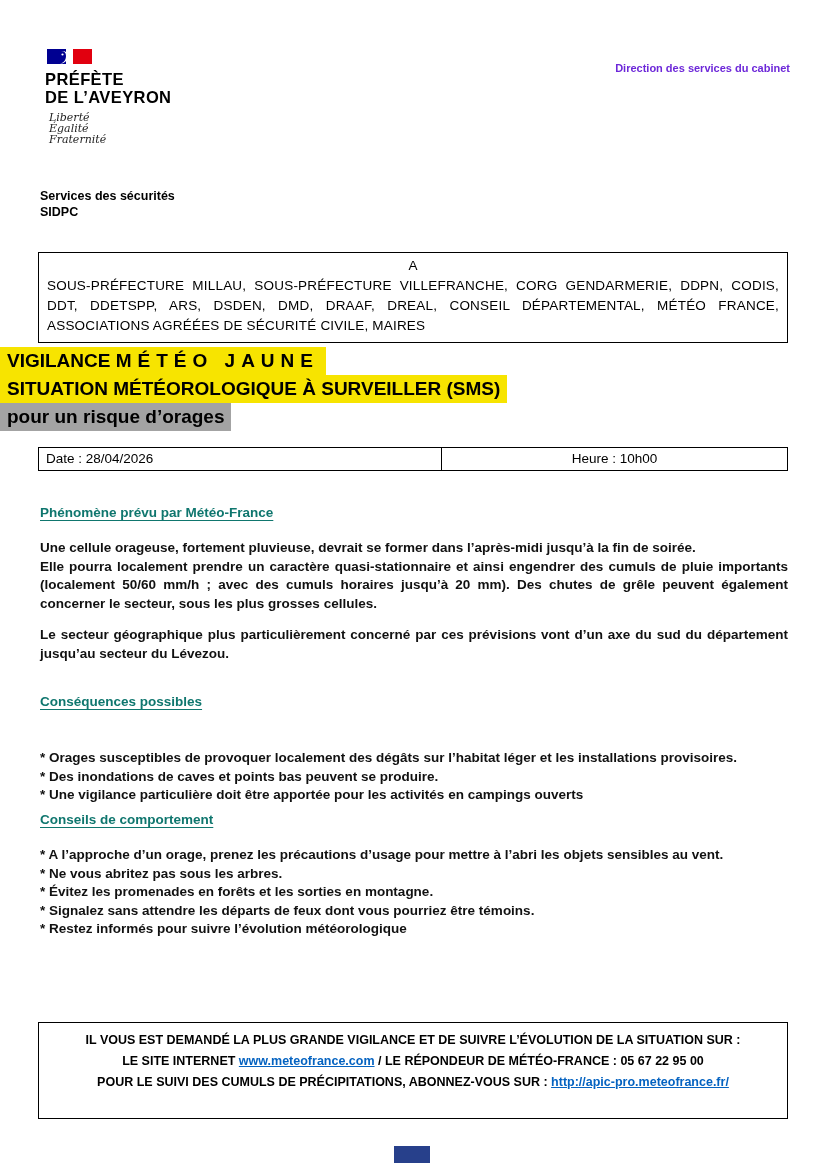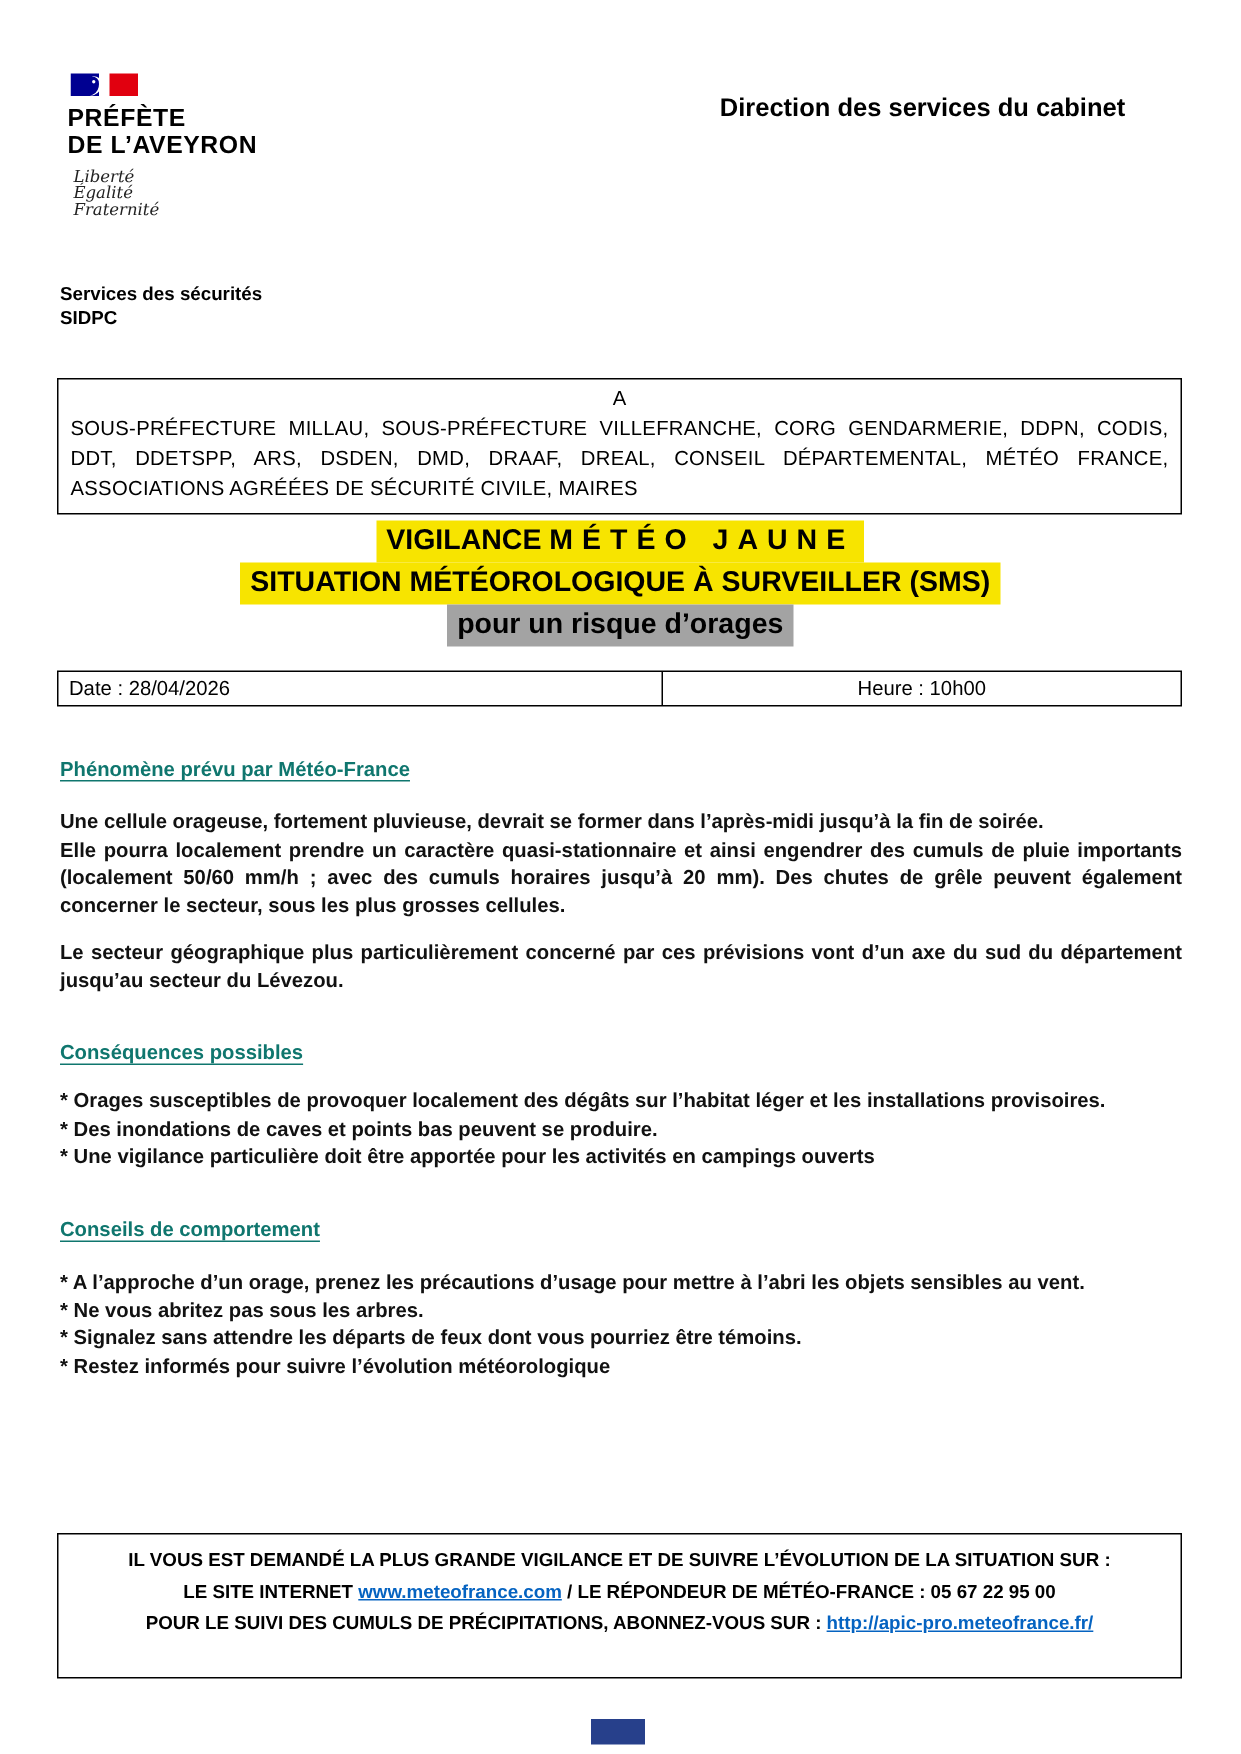--- a/index.html
+++ b/index.html
@@ -12,33 +12,33 @@
     overflow:hidden;
   }
   
   .logo-block{position:absolute;left:45px;top:48px;width:220px;}
   .flag{display:flex;align-items:flex-start;height:18px;margin-left:2px;}
   .flag svg{display:block;}
   .logo-title{margin-top:4px;font-weight:bold;font-size:16.5px;line-height:18px;letter-spacing:.4px;color:#000;}
   .motto{margin-top:6px;margin-left:4px;font-family:"DejaVu Serif","Liberation Serif",serif;font-style:italic;font-size:11px;line-height:11px;color:#222;}
   .direction{
     position:absolute;left:440px;top:62px;width:350px;
-    font-weight:bold;font-size:17px;color:#000000;text-align:center;
+    font-weight:bold;font-size:11px;color:#6d28d9;text-align:right;
   }
   .service-block{position:absolute;left:40px;top:188px;font-weight:bold;font-size:12.5px;line-height:16px;color:#000;}
   
   .recipients-box{
     position:absolute;left:38px;top:252px;width:750px;box-sizing:border-box;
     border:1.5px solid #000;padding:3px 8px 6px 8px;
     font-size:13.5px;line-height:20px;color:#000;
   }
   .recipients-to{text-align:center;}
   .recipients-list{text-align:justify;letter-spacing:.2px;}
   
-  .title-block{position:absolute;left:0;top:347px;width:827px;text-align:center;font-weight:bold;font-size:19px;line-height:28px;color:#000;}
+  .title-block{position:absolute;left:0;top:347px;width:827px;text-align:left;font-weight:bold;font-size:19px;line-height:28px;color:#000;}
   .hl{display:inline-block;padding:0 7px;}
   .sp{letter-spacing:6px;}
   
   .meta-table{position:absolute;left:38px;top:447px;width:750px;box-sizing:border-box;display:flex;border:1.5px solid #000;font-size:13.5px;color:#000;}
   .meta-cell{box-sizing:border-box;padding:3px 7px 4px 7px;}
   .meta-cell.date{width:403px;border-right:1.5px solid #000;}
   .meta-cell.time{flex:1;text-align:center;}
   
   .section-heading{
     position:absolute;left:40px;
@@ -116,30 +116,31 @@
   <div class="section-heading" style="top:505px">Phénomène prévu par Météo-France</div>
 
   <div class="body-text" style="top:539px">
     <div>Une cellule orageuse, fortement pluvieuse, devrait se former dans l’après-midi jusqu’à la fin de soirée.</div>
     <div class="just">Elle pourra localement prendre un caractère quasi-stationnaire et ainsi engendrer des cumuls de pluie importants (localement 50/60 mm/h ; avec des cumuls horaires jusqu’à 20 mm). Des chutes de grêle peuvent également concerner le secteur, sous les plus grosses cellules.</div>
   </div>
 
   <div class="body-text just" style="top:626px">Le secteur géographique plus particulièrement concerné par ces prévisions vont d’un axe du sud du département jusqu’au secteur du Lévezou.</div>
 
   <div class="section-heading" style="top:694px">Conséquences possibles</div>
-  <div class="body-text bullets" style="top:725px">
+  <div class="body-text bullets" style="top:749px">
     <div>* Orages susceptibles de provoquer localement des dégâts sur l’habitat léger et les installations provisoires.</div>
     <div>* Des inondations de caves et points bas peuvent se produire.</div>
     <div>* Une vigilance particulière doit être apportée pour les activités en campings ouverts</div>
   </div>
 
   <div class="section-heading" style="top:812px">Conseils de comportement</div>
   <div class="body-text bullets" style="top:846px">
     <div>* A l’approche d’un orage, prenez les précautions d’usage pour mettre à l’abri les objets sensibles au vent.</div>
     <div>* Ne vous abritez pas sous les arbres.</div>
+    <div>* Évitez les promenades en forêts et les sorties en montagne.</div>
     <div>* Signalez sans attendre les départs de feux dont vous pourriez être témoins.</div>
     <div>* Restez informés pour suivre l’évolution météorologique</div>
   </div>
 
   <div class="footer-box">
     <div>IL VOUS EST DEMANDÉ LA PLUS GRANDE VIGILANCE ET DE SUIVRE L’ÉVOLUTION DE LA SITUATION SUR :</div>
     <div>
       <span>LE SITE INTERNET </span><span class="link">www.meteofrance.com</span><span> / LE RÉPONDEUR DE MÉTÉO-FRANCE : 05 67 22 95 00</span>
     </div>
     <div>

